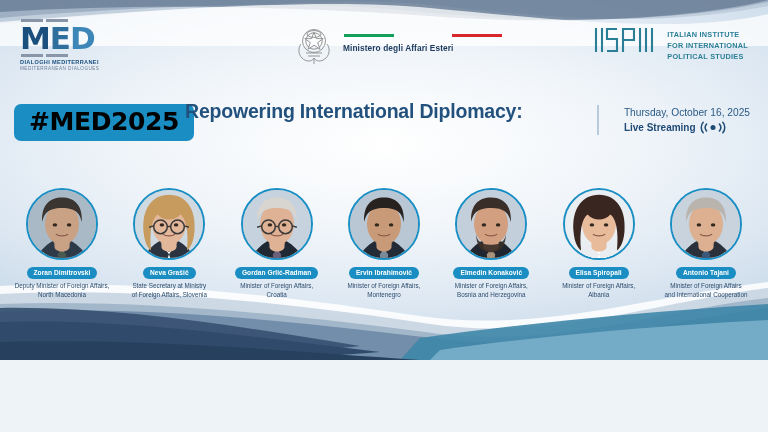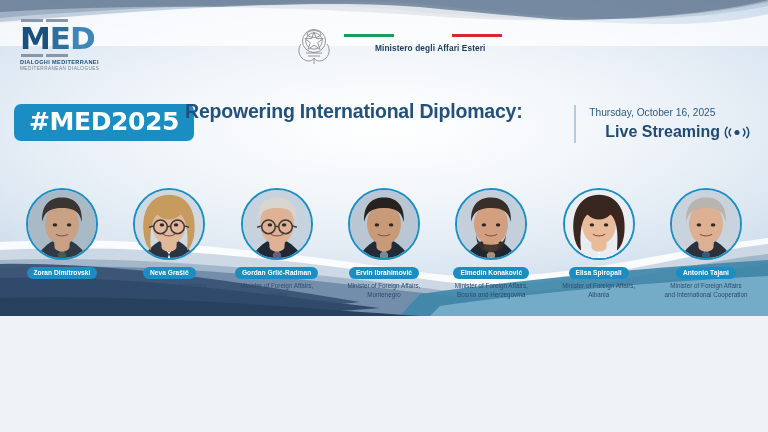--- a/index.html
+++ b/index.html
@@ -5,21 +5,21 @@
   * { margin:0; padding:0; box-sizing:border-box; }
   html,body { width:768px; height:432px; }
   body {
     font-family:"Liberation Sans", sans-serif;
     background:#eef3f8;
     overflow:hidden;
     position:relative;
   }
   #stage {
     position:relative;
-    width:768px; height:316px;
+    width:768px; height:360px;
     overflow:hidden;
     background:
       radial-gradient(ellipse 70% 55% at 50% 40%, #ffffff 0%, #f2f6fa 42%, #dfe9f3 78%, #cfdeec 100%);
   }
   
   .wave-layer { position:absolute; left:0; width:768px; pointer-events:none; }
   .wave-top { top:0; height:46px; }
   .wave-bottom { bottom:0; height:118px; }
 
   
@@ -56,62 +56,61 @@
   }
   .emblem { width:40px; height:44px; }
   .ministry-right { padding-top:1px; }
   .flag-bars { display:flex; gap:58px; margin-bottom:5px; padding-left:1px; }
   .flag-bar { width:50px; height:3px; }
   .flag-green { background:#12a05a; }
   .flag-red { background:#d9262c; }
   .ministry-text {
     font-size:8.3px; color:#1b3a5c; font-weight:bold; line-height:1.45;
     letter-spacing:0.1px;
-    margin-left:32px;
   }
 
   
   .ispi {
     position:absolute; right:20px; top:4px;
     display:flex; align-items:flex-start; gap:8px;
   }
   .ispi-mark { width:66px; height:28px; }
   .ispi-text {
     font-size:7.3px; color:#2a7f96; font-weight:bold; line-height:1.52;
     letter-spacing:0.25px; padding-top:3px;
   }
 
   
   .titlebar {
     position:absolute; top:96px; left:0; width:768px; height:56px;
     display:flex; align-items:center; z-index:5;
   }
   .hashtag {
     position:absolute; left:14px; top:8px;
-    background:#1a8ec2; color:#ffffff;
+    background:#1a8ec2; color:#000000;
     font-size:25px; font-weight:bold; letter-spacing:-0.4px;
     padding:5px 15px 6px 15px; border-radius:7px;
     font-family:"DejaVu Sans", sans-serif;
     line-height:1.05;
   }
   .title-main {
     position:absolute; left:185px; width:420px; top:3px;
     text-align:left; color:#23517e;
   }
   .title-l1 { font-size:19.5px; font-weight:bold; line-height:1.3; letter-spacing:-0.2px; }
   .title-l2 { font-size:17.5px; font-weight:bold; line-height:1.35; letter-spacing:-0.2px; }
   .datebox {
     position:absolute; right:18px; top:9px;
-    padding-left:13px; border-left:2px solid #b8cbdd;
+    padding-left:25px; border-left:2px solid #b8cbdd;
     color:#1f4a74;
   }
   .date-l1 { font-size:10.2px; line-height:1.55; color:#2b5a86; }
   .date-l2 {
-    font-size:16px; font-weight:bold; line-height:1.4;
-    display:flex; align-items:center; gap:4px;margin-left:16px;
+    font-size:10px; font-weight:bold; line-height:1.4;
+    display:flex; align-items:center; gap:4px;
   }
   .bcast { display:inline-block; }
 
   
   .speakers {
     position:absolute; top:188px; left:0; width:768px; height:140px;
     display:flex; justify-content:space-between; padding:0 10px; z-index:6;
   }
   .card { width:104px; display:flex; flex-direction:column; align-items:center; }
   .avatar {
@@ -188,20 +187,39 @@
         <div class="flag-bars">
           <span class="flag-bar flag-green"></span>
           <span class="flag-bar flag-red"></span>
         </div>
         <div class="ministry-text">
           <div>Ministero degli Affari Esteri</div>
         </div>
       </div>
     </div>
 
+    <div class="ispi">
+      <svg class="ispi-mark" viewBox="0 0 66 28">
+        <g fill="none" stroke="#2a7f96" stroke-width="2.1">
+          <path d="M3,2 L3,26"></path>
+          <path d="M9,2 L9,26"></path>
+          <path d="M24,3 L14,3 L14,13 L24,13 L24,25 L14,25"></path>
+          <path d="M30,2 L30,26"></path>
+          <path d="M30,3 L41,3 L41,14 L30,14"></path>
+          <path d="M47,2 L47,26"></path>
+          <path d="M53,2 L53,26"></path>
+          <path d="M59,2 L59,26"></path>
+        </g>
+      </svg>
+      <div class="ispi-text">
+        <div>ITALIAN INSTITUTE</div>
+        <div>FOR INTERNATIONAL</div>
+        <div>POLITICAL STUDIES</div>
+      </div>
+    </div>
   </div>
 
   <div class="titlebar">
     <div class="hashtag">#MED2025</div>
     <div class="title-main">
       <div class="title-l1">Repowering International Diplomacy:</div>
     </div>
     <div class="datebox">
       <div class="date-l1">Thursday, October 16, 2025</div>
       <div class="date-l2">

